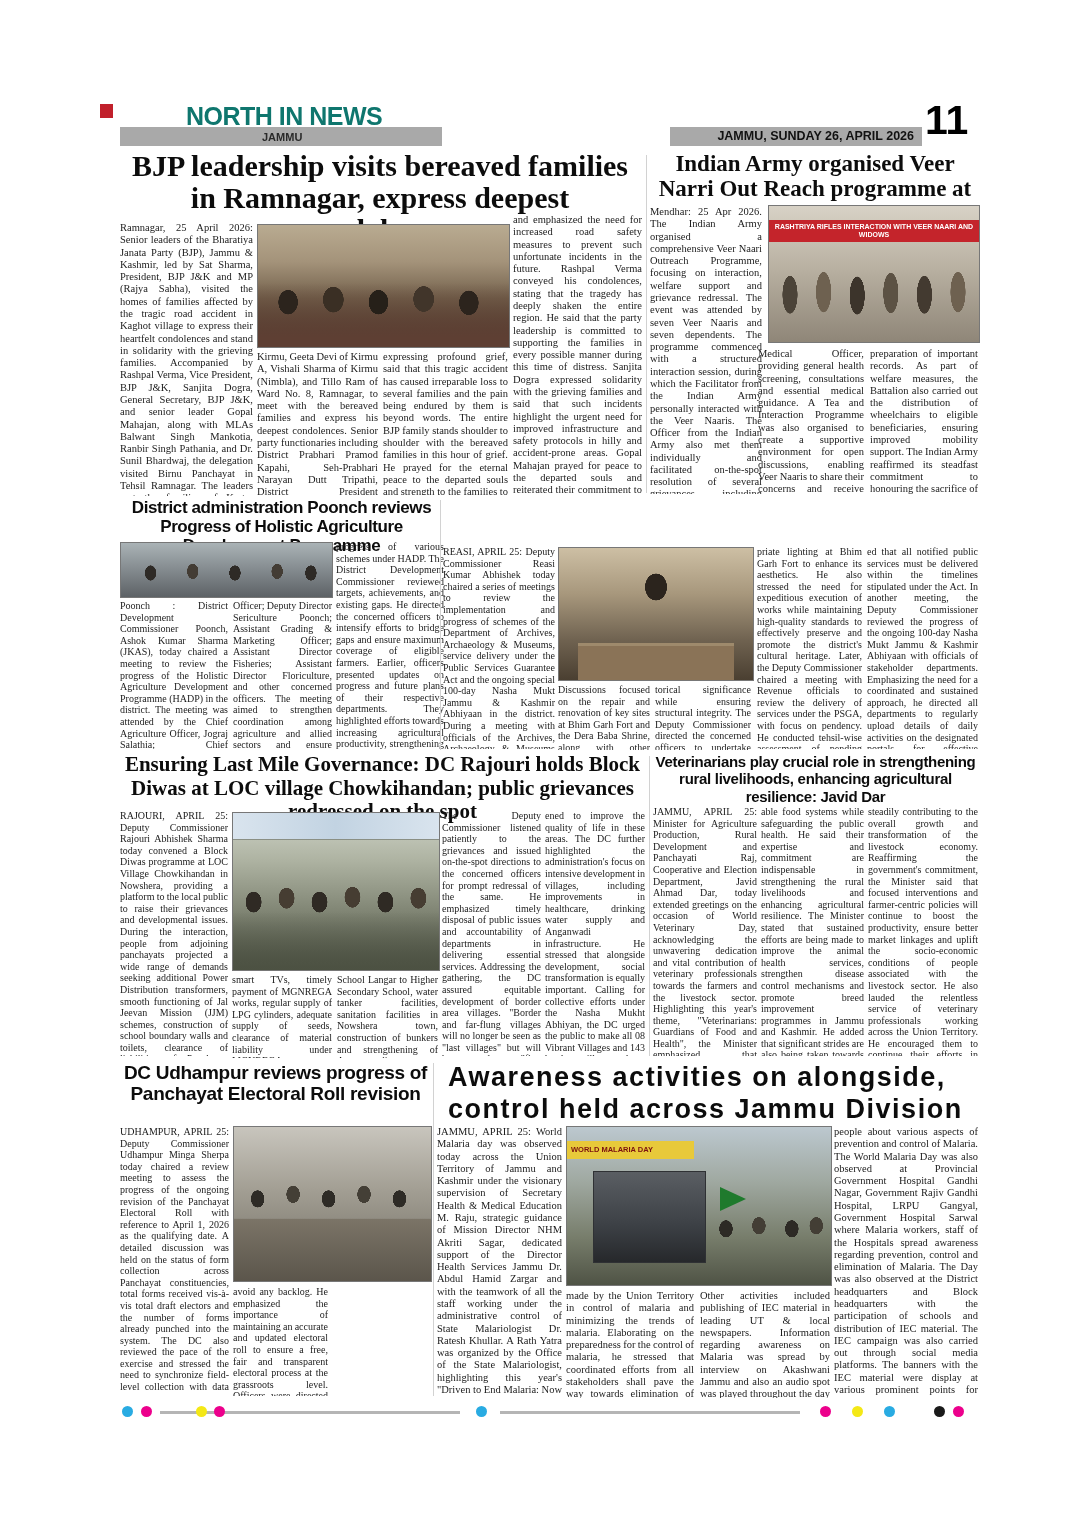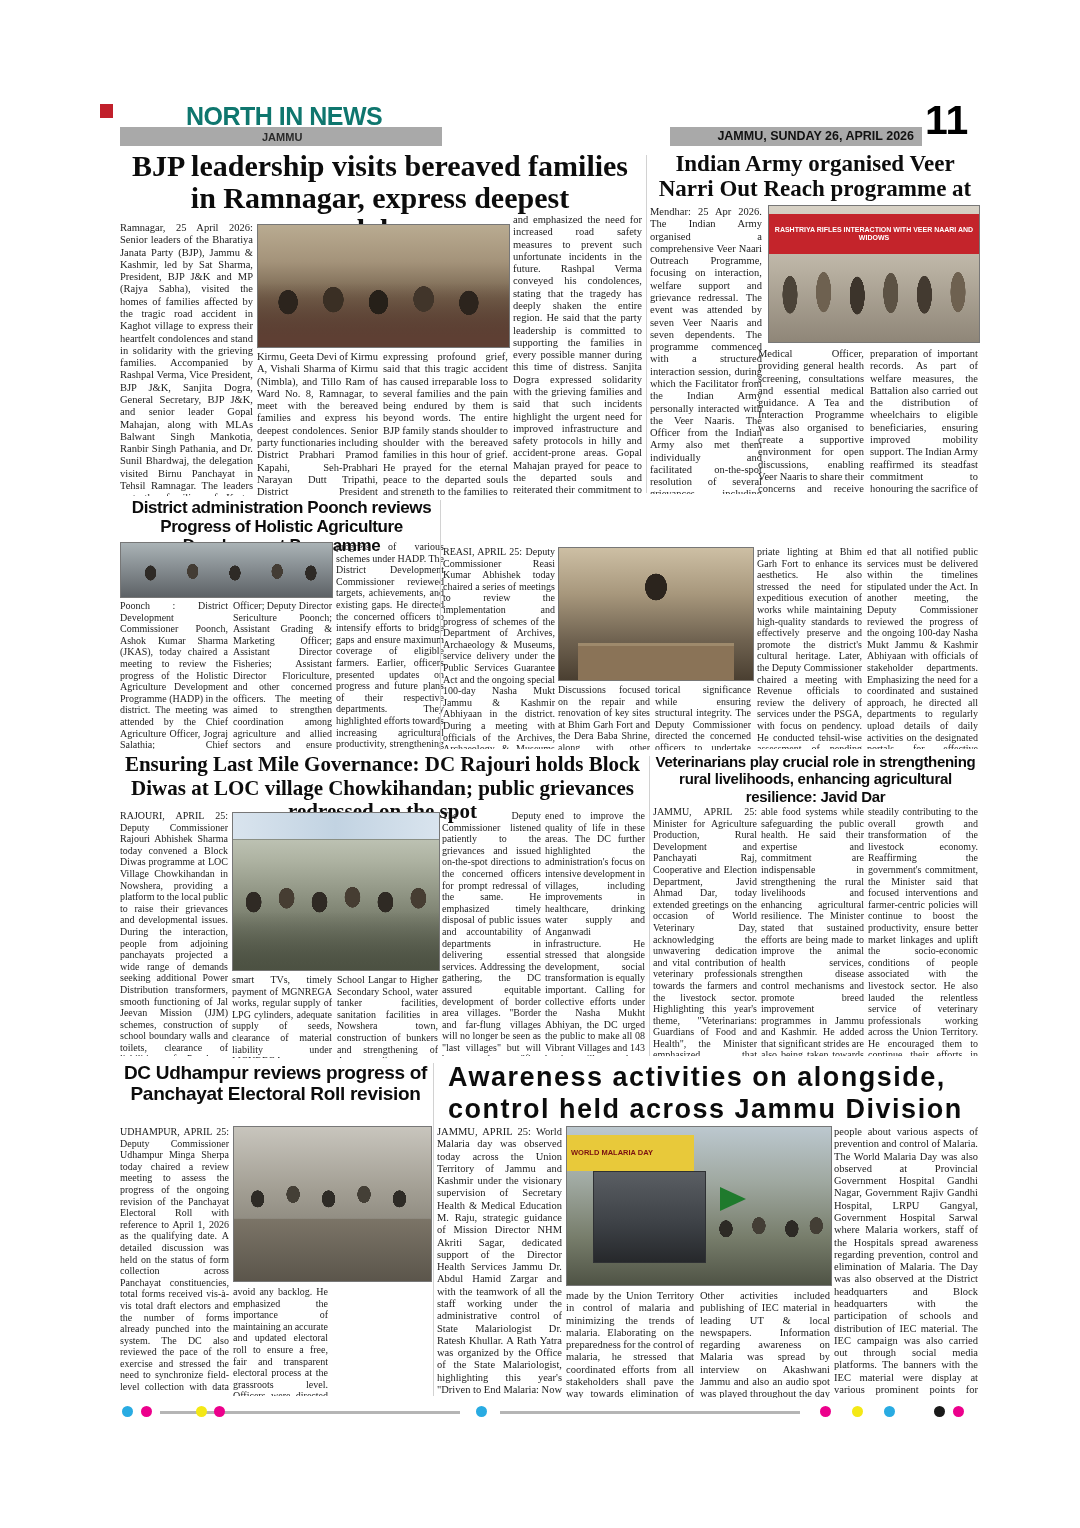--- a/index.html
+++ b/index.html
@@ -33,23 +33,23 @@
   .hl-a7{font-size:19px;line-height:1.1;letter-spacing:-0.3px;}
   .hl-a8{font-size:27px;line-height:1.18;letter-spacing:1.5px;text-align:left;}
   .subhl{position:absolute;font-family:"Liberation Sans",sans-serif;font-weight:bold;
          font-size:10.5px;text-align:center;color:#111;}
   
   .col{position:absolute;font-size:10.5px;line-height:1.17;text-align:justify;
        overflow:hidden;word-spacing:-0.3px;}
   .col-s{font-size:10px;line-height:1.16;}
   
   .photo{position:absolute;overflow:hidden;border:1px solid #777;background:#8d8678;}
-  .ph-banner{position:absolute;left:0;top:8px;right:0;height:22px;background:#c4242b;
+  .ph-banner{position:absolute;left:0;top:14px;right:0;height:22px;background:#c4242b;
        color:#fff;font-family:"Liberation Sans",sans-serif;font-weight:bold;font-size:7px;
-       display:flex;align-items:center;justify-content:center;text-align:center;line-height:1.1;padding:9px 4px;}
+       display:flex;align-items:center;justify-content:center;text-align:center;line-height:1.1;padding:0 4px;}
   .ph-banner-y{background:#e8c93a;color:#7a1010;height:18px;font-size:7.5px;justify-content:flex-start;width:45%;right:auto;}
   .flag{position:absolute;width:0;height:0;border-top:12px solid transparent;
        border-bottom:12px solid transparent;border-left:26px solid #1f7a2d;top:60px;left:58%;}
   .vrule{position:absolute;width:1px;background:#d2d2d2;}
   
   .dot{position:absolute;width:11px;height:11px;border-radius:50%;}
   .dbar{position:absolute;height:3px;background:#b5b5b5;}
   .c-cyan{background:#29abe2;} .c-mag{background:#ec008c;}
   .c-yel{background:#f4e816;} .c-blk{background:#1a1a1a;}
 </style>

